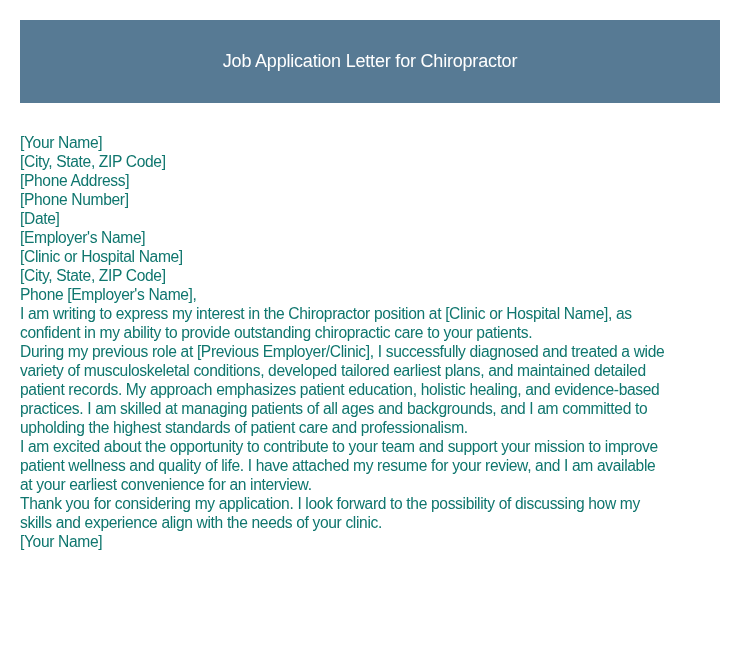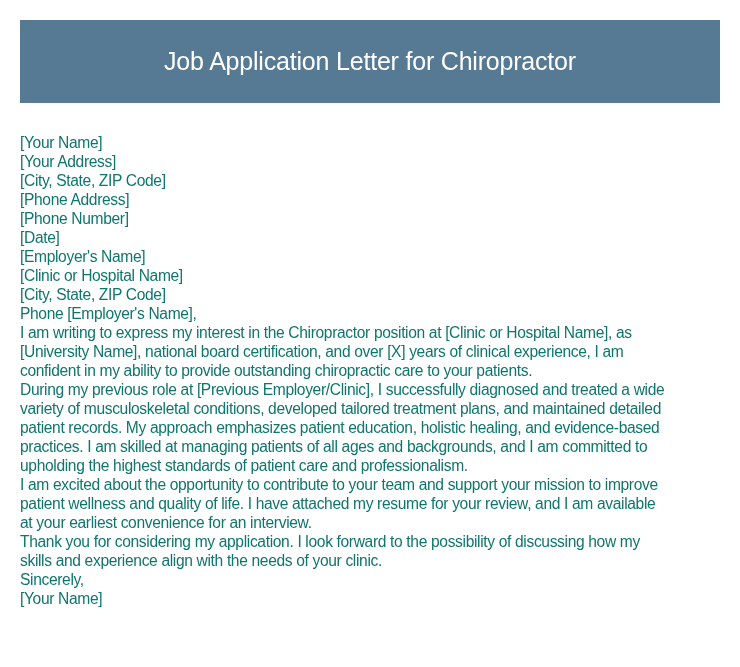--- a/index.html
+++ b/index.html
@@ -20,21 +20,21 @@
       top: 20px;
       width: 700px;
       height: 83px;
       background: #577a94;
       display: flex;
       align-items: center;
       justify-content: center;
     }
     .header-title {
       color: #ffffff;
-      font-size: 25px;
+      font-size: 18px;
       letter-spacing: -0.2px;
       font-family: "Liberation Sans", sans-serif;
     }
     .letter {
       position: absolute;
       left: 20px;
       top: 133px;
       width: 710px;
       color: #0f766e;
       font-size: 15.6px;
@@ -54,53 +54,50 @@
 </head>
 <body>
 
 <div class="header">
   <span class="header-title">Job Application Letter for Chiropractor</span>
 </div>
 
 <div class="letter">
   <div>
     <span class="line">[Your Name]</span>
-    <span class="line">[Your Address]</span>
     <span class="line">[City, State, ZIP Code]</span>
     <span class="line">[Phone Address]</span>
     <span class="line">[Phone Number]</span>
   </div>
   <span class="line">[Date]</span>
   <div>
     <span class="line">[Employer's Name]</span>
     <span class="line">[Clinic or Hospital Name]</span>
     <span class="line">[City, State, ZIP Code]</span>
   </div>
   <span class="line">Phone [Employer's Name],</span>
 
   <div class="para">
     <span class="line">I am writing to express my interest in the Chiropractor position at [Clinic or Hospital Name], as</span>
-    <span class="line">[University Name], national board certification, and over [X] years of clinical experience, I am</span>
     <span class="line">confident in my ability to provide outstanding chiropractic care to your patients.</span>
   </div>
 
   <div class="para">
     <span class="line">During my previous role at [Previous Employer/Clinic], I successfully diagnosed and treated a wide</span>
-    <span class="line">variety of musculoskeletal conditions, developed tailored treatment plans, and maintained detailed</span>
+    <span class="line">variety of musculoskeletal conditions, developed tailored earliest plans, and maintained detailed</span>
     <span class="line">patient records. My approach emphasizes patient education, holistic healing, and evidence-based</span>
     <span class="line">practices. I am skilled at managing patients of all ages and backgrounds, and I am committed to</span>
     <span class="line">upholding the highest standards of patient care and professionalism.</span>
   </div>
 
   <div class="para">
     <span class="line">I am excited about the opportunity to contribute to your team and support your mission to improve</span>
     <span class="line">patient wellness and quality of life. I have attached my resume for your review, and I am available</span>
     <span class="line">at your earliest convenience for an interview.</span>
   </div>
 
   <div class="para">
     <span class="line">Thank you for considering my application. I look forward to the possibility of discussing how my</span>
     <span class="line">skills and experience align with the needs of your clinic.</span>
   </div>
 
-  <span class="line">Sincerely,</span>
   <span class="line">[Your Name]</span>
 </div>
 
 </body></html>

